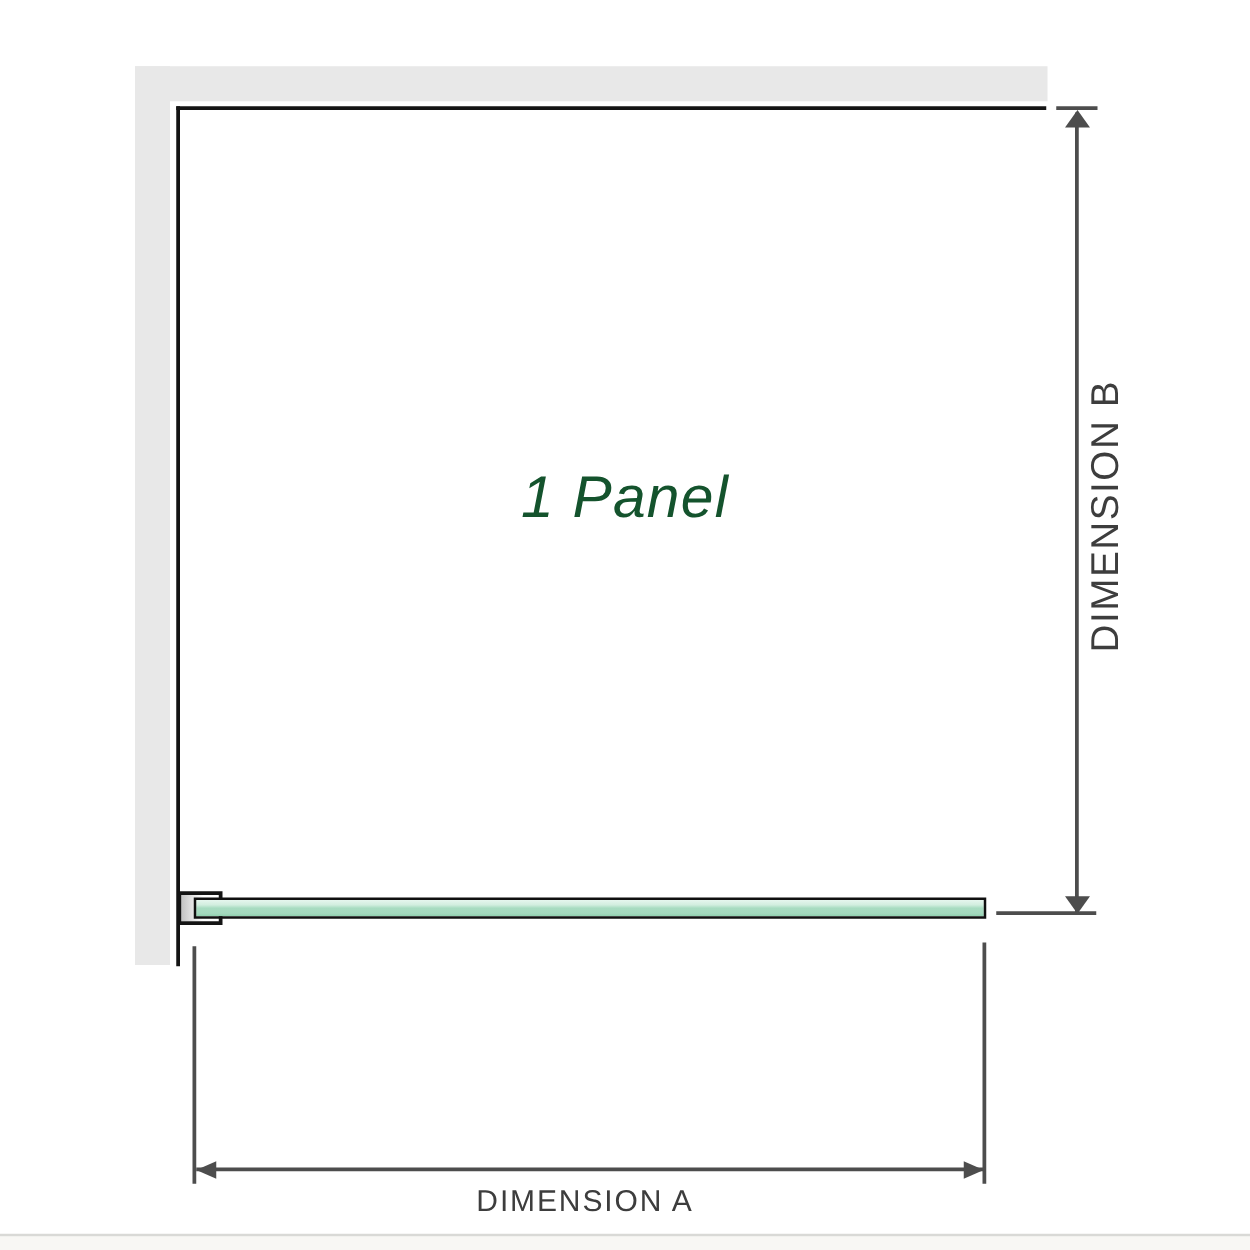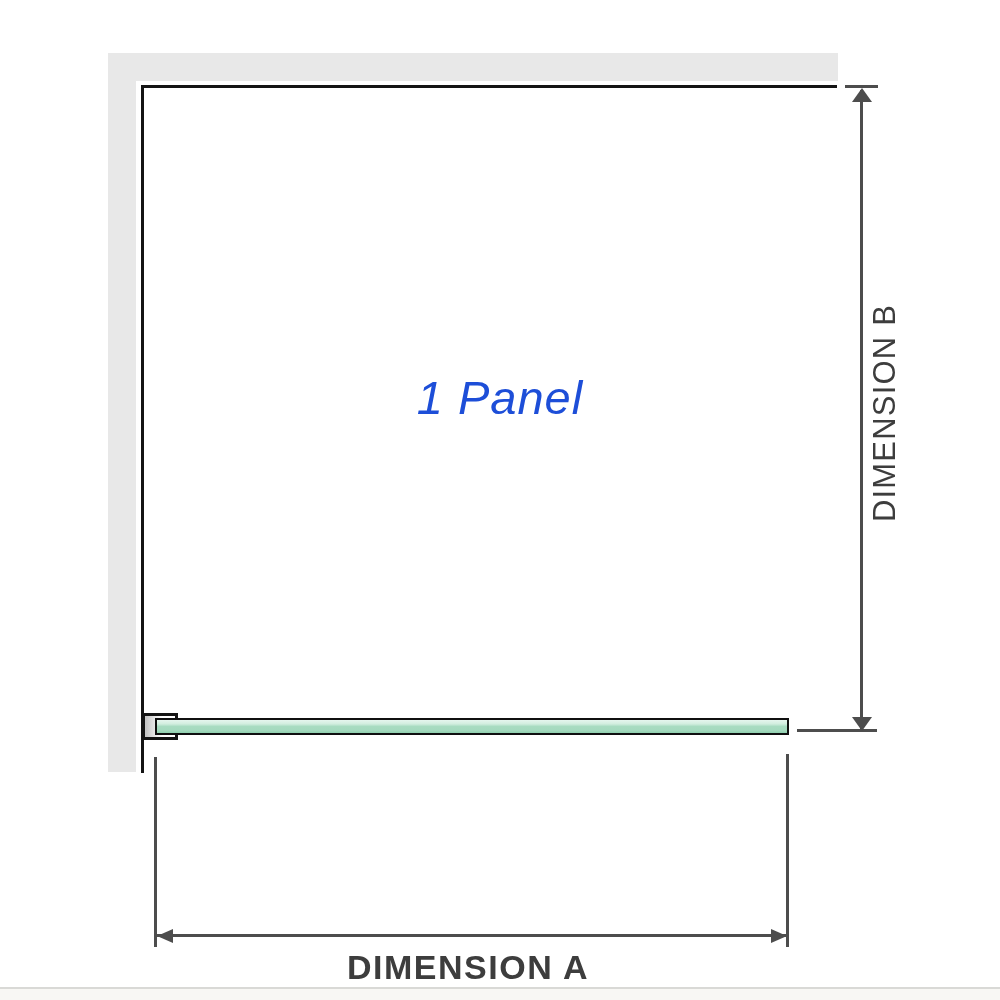--- a/index.html
+++ b/index.html
@@ -36,21 +36,21 @@
     z-index: 1;
   }
 
   .panel-label {
     left: 500px; top: 397px;
     transform: translate(-50%, -50%);
     font-style: italic;
     font-size: 47px;
     font-weight: 400;
     letter-spacing: 1px;
-    color: #1d4ed8;
+    color: #14532d;
     white-space: nowrap;
     z-index: 2;
   }
 
   
   .bracket {
     left: 142px; top: 713px; width: 36px; height: 27px;
     border: 3px solid #141414;
     box-sizing: border-box;
     background: linear-gradient(to right, #c6c6c6 4%, #e4e4e4 30%, #ffffff 58%);
@@ -105,23 +105,22 @@
   .dim-text {
     color: #3d3d3d;
     font-weight: 300;
     white-space: nowrap;
     line-height: 1;
     z-index: 5;
   }
   .dima-label {
     left: 468px; top: 950px;
     transform: translateX(-50%);
-    font-size: 34px;
+    font-size: 24px;
     letter-spacing: 1.5px;
-    font-weight: bold;
   }
   .dimb-label {
     left: 884px; top: 413px;
     transform: translate(-50%, -50%) rotate(-90deg);
     font-size: 31px;
     letter-spacing: 1.2px;
   }
 
   
   .footer-divider { left: 0; top: 987px; width: 1000px; height: 2px; background: #d9d9d6; z-index: 1; }

